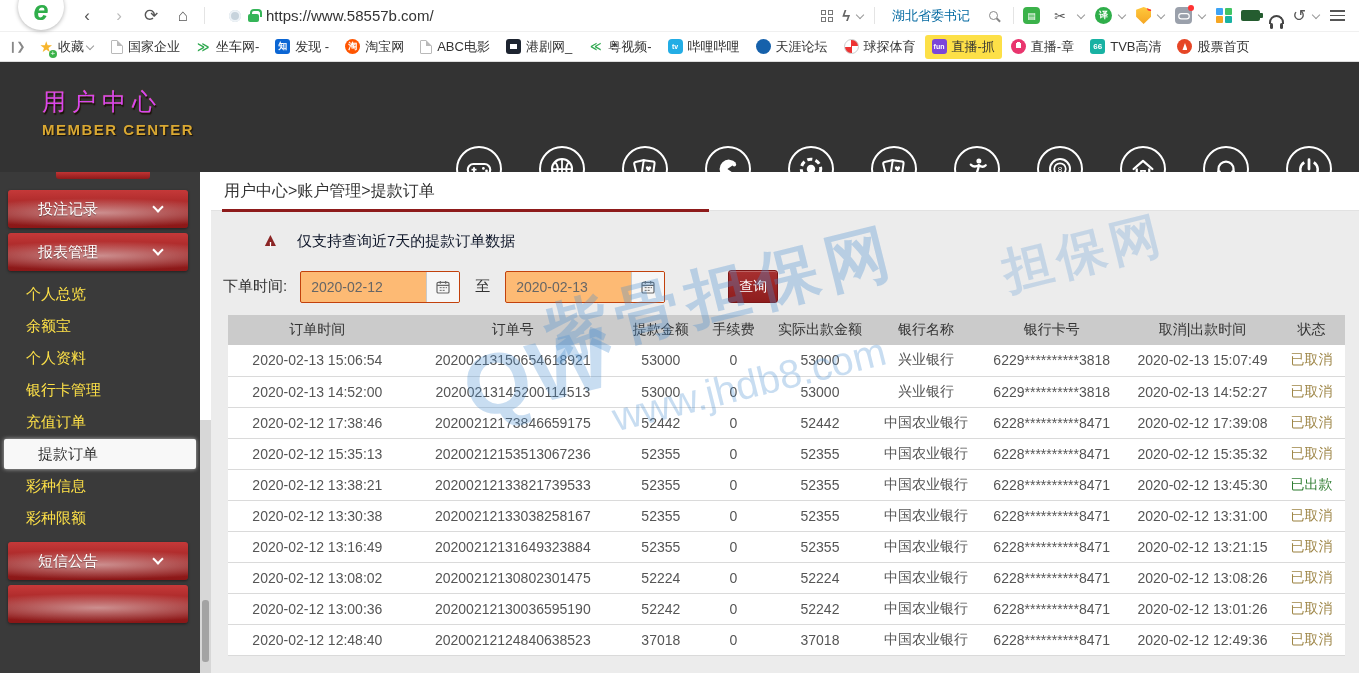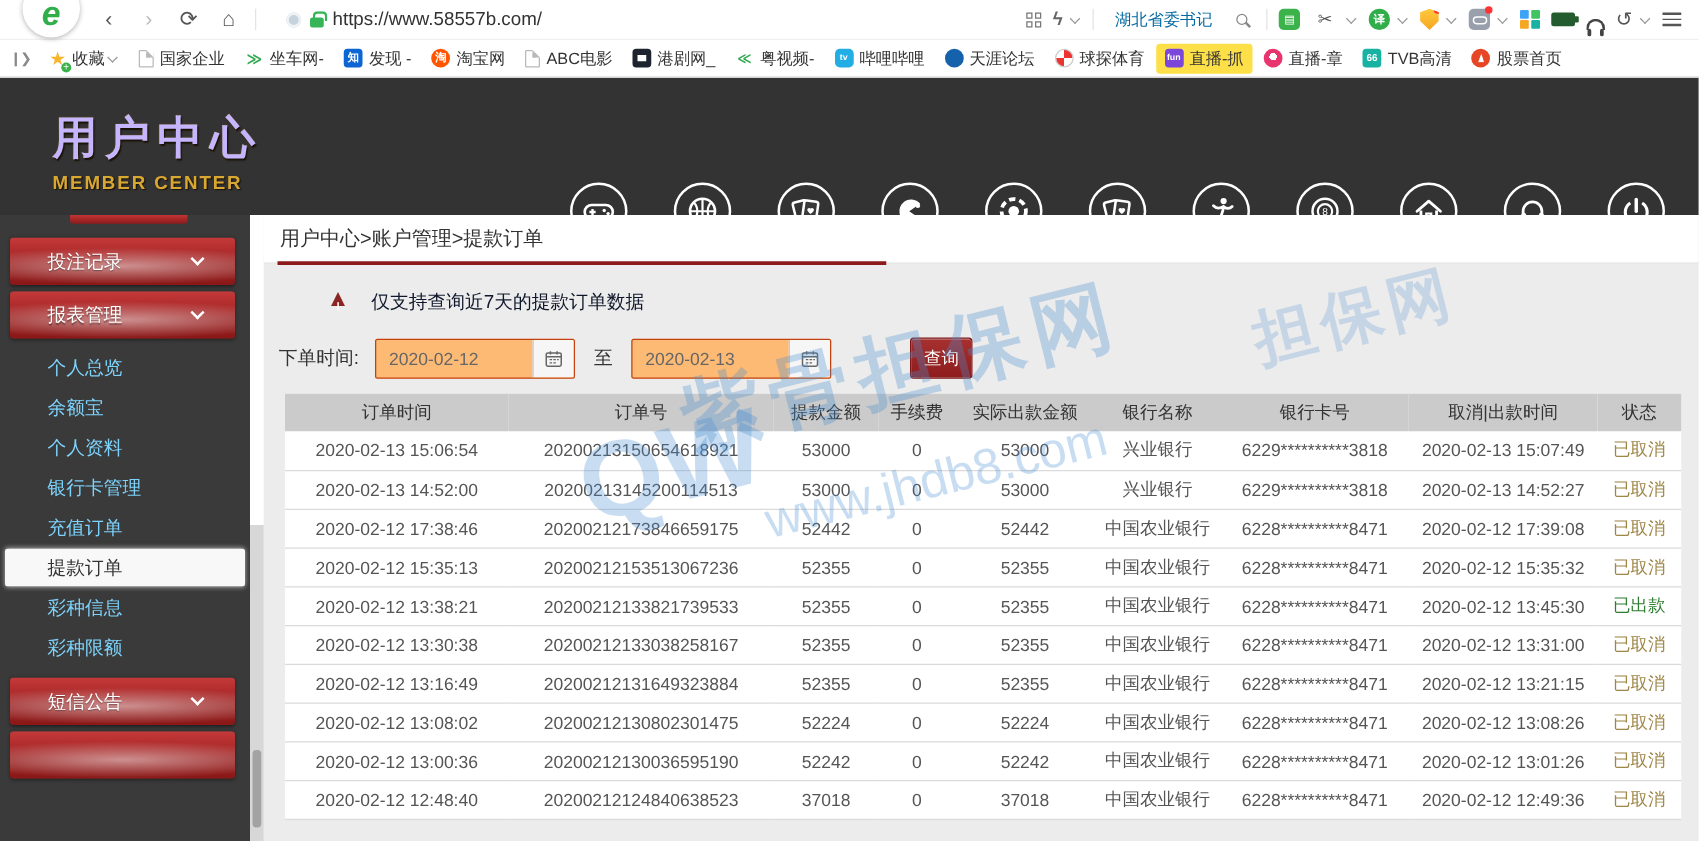--- a/index.html
+++ b/index.html
@@ -69,35 +69,35 @@
   .bmi.qiutan{border-radius:50%;background:conic-gradient(#e33 0 25%,#fff 0 50%,#e33 0 75%,#fff 0);border:1px solid #ccc}
   .bmi.fun{background:#7b46d9;border-radius:3px;font-size:7px;text-transform:lowercase}
   .bmi.ribbon{background:radial-gradient(circle at 50% 42%,#fff 0 3px,#e9356e 3px);border-radius:50%}
   .bmi.tvb{background:#18b2a3;font-size:8px}
   .bmi.stock{background:#e64626;border-radius:50%}
   .bmi.stock i{width:5px;height:7px;background:#fff;clip-path:polygon(50% 0,100% 100%,0 100%)}
 
   
   .mheader{position:absolute;left:0;top:62px;width:1359px;height:110px;background:#333}
   .mlogo{position:absolute;left:42px;top:24px}
-  .mlogo .t{font-size:36px;font-weight:bold;letter-spacing:6px;color:#c4b5fd;text-shadow:1px 2px 1px #1a1206,0 0 1px #8a6410}
+  .mlogo .t{font-size:24px;font-weight:normal;letter-spacing:6px;color:#d946ef;text-shadow:1px 2px 1px #1a1206,0 0 1px #8a6410}
   .mlogo .s{font-size:15px;font-weight:bold;letter-spacing:1.5px;color:#d9a833;margin-top:3px;text-shadow:1px 1px 1px #1a1206}
   .mnav{position:absolute;left:438px;top:84px;width:912px;display:flex;justify-content:space-between}
   .nit{text-align:center;cursor:pointer;width:84px}
   .nit .circ{width:46px;height:46px;border:2px solid #fff;border-radius:50%;margin:0 auto;display:flex;align-items:center;justify-content:center}
   .nit .circ svg{width:30px;height:30px}
   .nit .lbl{font-size:14px;color:#f2f2f2;margin-top:6px;white-space:nowrap}
 
   
   .sidebar{position:absolute;left:0;top:172px;width:200px;height:501px;background:#3a3a3a;overflow:hidden;z-index:2}
   .sfrag{margin:0 0 11px 56px;width:94px;height:7px;border-radius:0 0 3px 3px;background:linear-gradient(#c03434,#8d1a1a)}
   .sbtn{position:relative;margin:0 12px 5px 8px;height:38px;border-radius:3px;display:flex;align-items:center;color:#fff;font-size:15px;padding-left:30px;cursor:pointer;background:radial-gradient(ellipse 130% 62% at 50% 60%,rgba(255,255,255,.5),rgba(255,255,255,0) 62%),linear-gradient(180deg,#c53939,#9a1f1f 60%,#8a1717);box-shadow:0 1px 3px rgba(0,0,0,.45);text-shadow:0 1px 1px rgba(0,0,0,.4)}
   .sbtn .chev{position:absolute;right:26px;top:13px;width:8px;height:8px;border-right:2px solid #fff;border-bottom:2px solid #fff;transform:rotate(45deg)}
   .subwrap{margin:7px 0 8px}
-  .slink{height:32px;display:flex;align-items:center;padding-left:38px;color:#7dd3fc;font-size:15px;cursor:pointer}
+  .slink{height:32px;display:flex;align-items:center;padding-left:26px;color:#fde047;font-size:15px;cursor:pointer}
   .slink.active{background:#f8f8f8;color:#333;margin:1px 4px;border-radius:2px;box-shadow:0 0 4px rgba(255,255,255,.65);height:30px;padding-left:34px}
   .sscroll{position:absolute;left:200px;top:420px;width:11px;height:253px;background:#d7d7d7;z-index:1}
   .sscroll .thumb{position:absolute;left:2px;top:180px;width:7px;height:62px;background:#a3a3a3;border-radius:3px}
 
   
   .main{position:absolute;left:211px;top:172px;width:1148px;height:501px;background:#ececec}
   .crumb{height:39px;background:#fff;display:flex;align-items:center;padding-left:13px;font-size:16px;color:#333;border-bottom:1px solid #e2e2e2;position:relative}
   .redline{position:absolute;left:11px;bottom:-2px;width:487px;height:3px;background:#8e1b1b}
   .notice{position:absolute;top:60px;left:50px;display:flex;align-items:center;gap:16px}
   .tri{position:relative;width:20px;height:18px}

